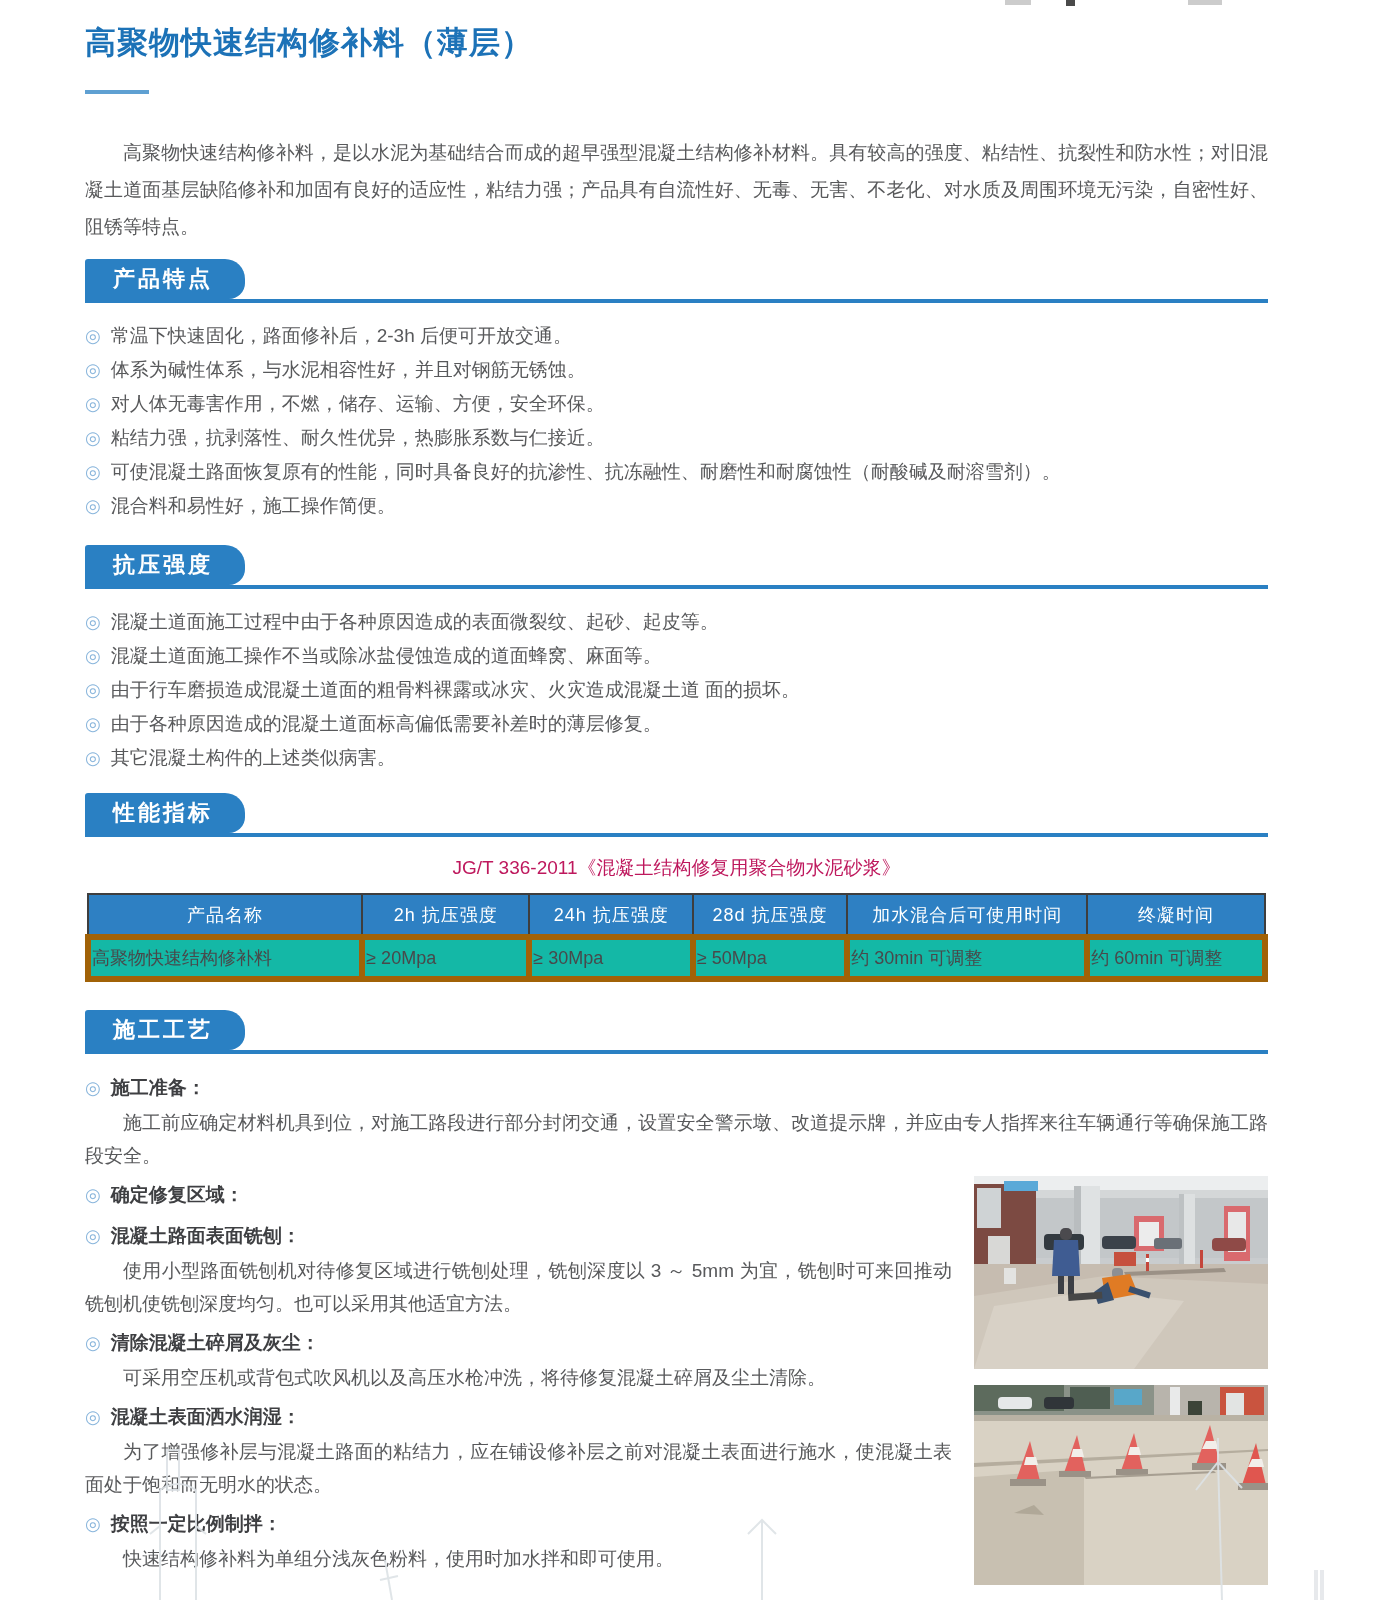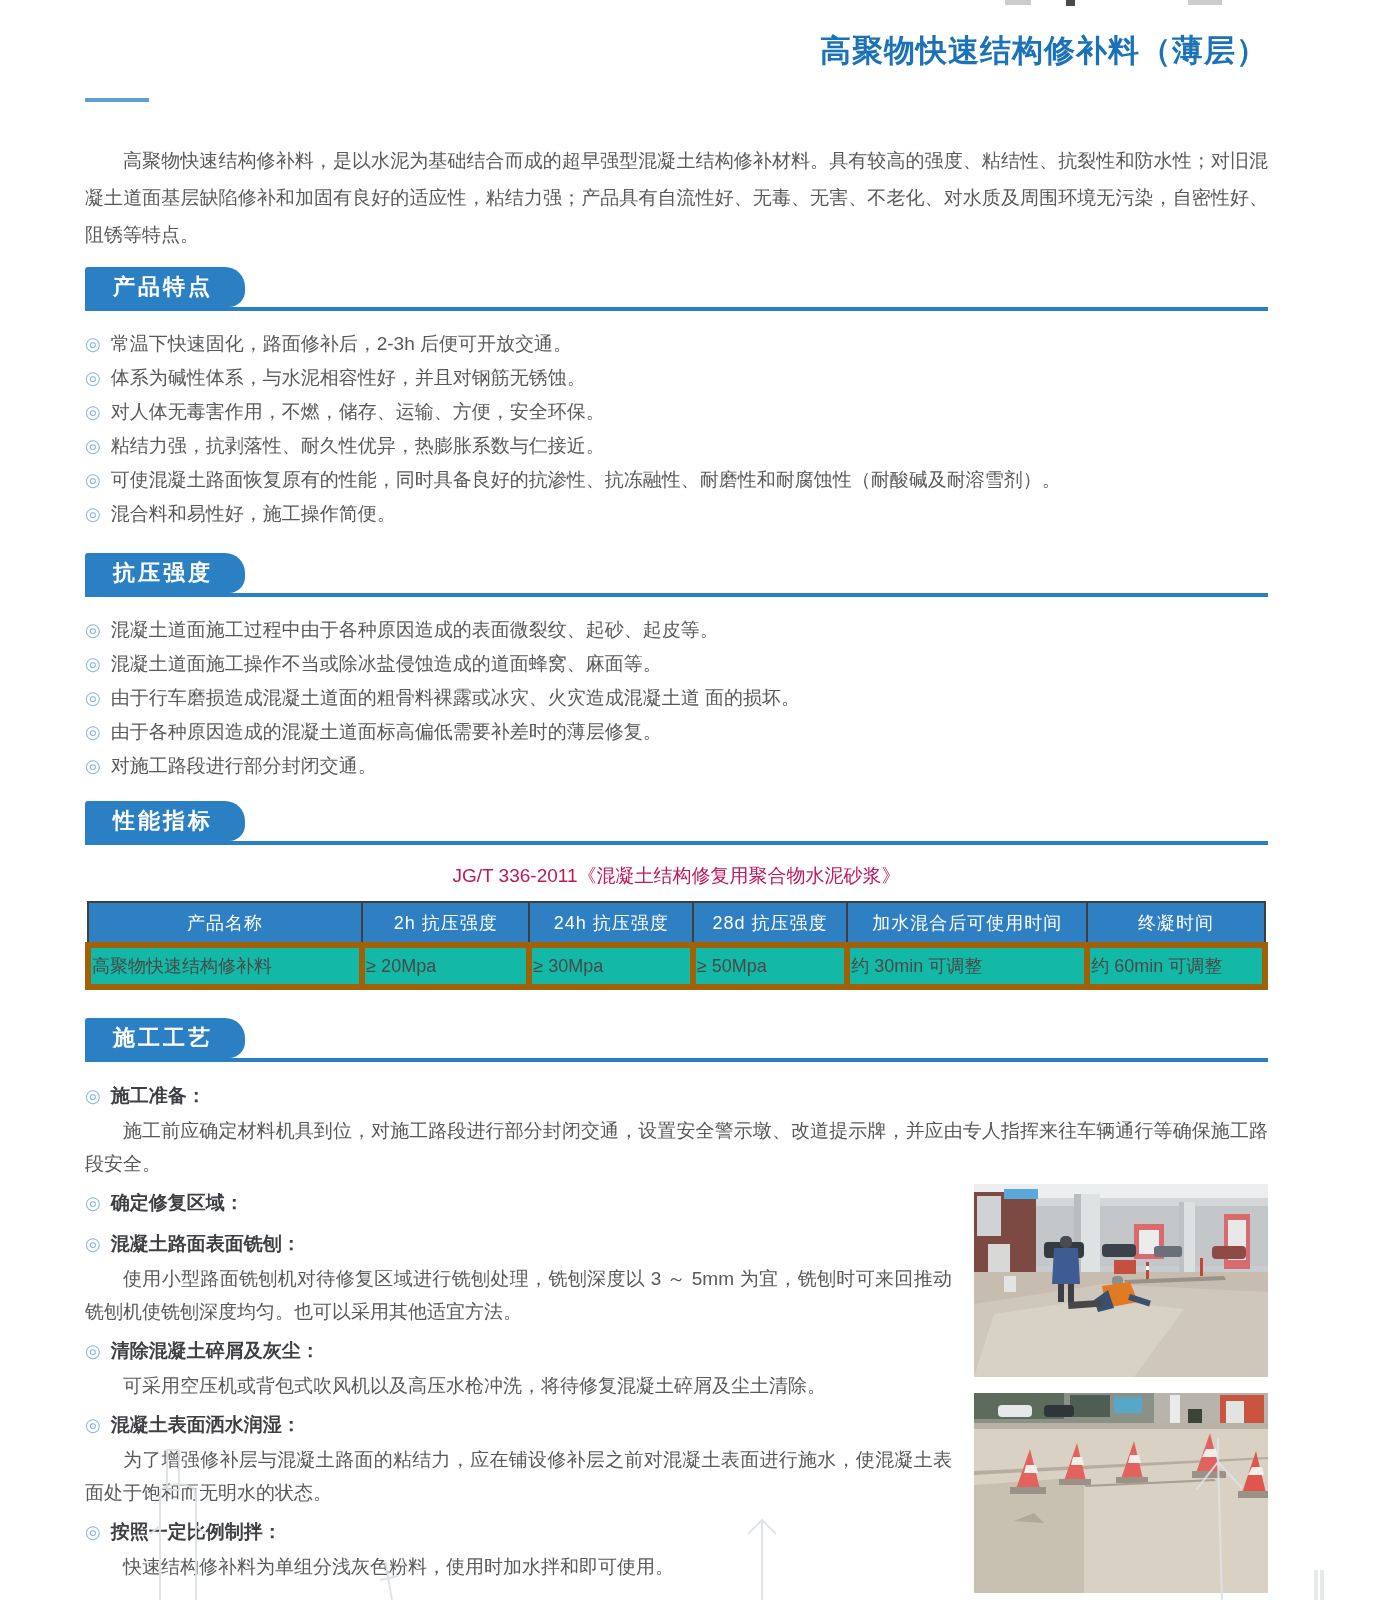--- a/index.html
+++ b/index.html
@@ -12,23 +12,23 @@
     overflow:hidden;
     padding:0 116px 0 85px;
     color:#58595b;
   }
   .frag{position:absolute;top:0;}
   .frag-a{left:1005px;width:26px;height:5px;background:#cccccc;}
   .frag-b{left:1066px;width:9px;height:6px;background:#4a4a4a;}
   .frag-c{left:1188px;width:34px;height:5px;background:#cccccc;}
 
   h1.page-title{
-    margin:0;padding-top:30px;
+    margin:0;padding-top:22px;
     font-size:31px;line-height:42px;
-    font-weight:bold;color:#1c72b7;letter-spacing:1px;text-align:right;
+    font-weight:bold;color:#1c72b7;letter-spacing:1px;
   }
   .title-rule{width:64px;height:4px;background:#5fa0d2;margin-top:26px;}
 
   p.intro{
     margin:40px 0 0;
     font-size:19px;line-height:37px;
     color:#58595b;text-indent:2em;text-align:justify;
   }
 
   .sec-head{border-bottom:4px solid #2a80c3;line-height:0;}
@@ -107,21 +107,21 @@
   </ul>
 
   <div class="sec-head m2">
     <div class="sec-tab">抗压强度</div>
   </div>
   <ul class="bullets">
     <li><span class="bul">◎</span><span>混凝土道面施工过程中由于各种原因造成的表面微裂纹、起砂、起皮等。</span></li>
     <li><span class="bul">◎</span><span>混凝土道面施工操作不当或除冰盐侵蚀造成的道面蜂窝、麻面等。</span></li>
     <li><span class="bul">◎</span><span>由于行车磨损造成混凝土道面的粗骨料裸露或冰灾、火灾造成混凝土道 面的损坏。</span></li>
     <li><span class="bul">◎</span><span>由于各种原因造成的混凝土道面标高偏低需要补差时的薄层修复。</span></li>
-    <li><span class="bul">◎</span><span>对施工路段进行部分封闭交通。</span></li>
+    <li><span class="bul">◎</span><span>其它混凝土构件的上述类似病害。</span></li>
   </ul>
 
   <div class="sec-head m3">
     <div class="sec-tab">性能指标</div>
   </div>
   <p class="perf-caption">JG/T 336-2011《混凝土结构修复用聚合物水泥砂浆》</p>
   <table class="perf">
     <colgroup>
       <col style="width:23.3%">
         <col style="width:14.2%">

